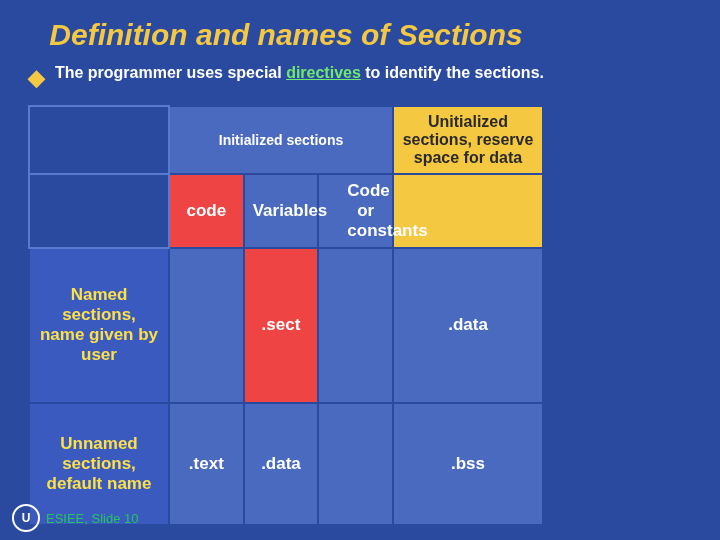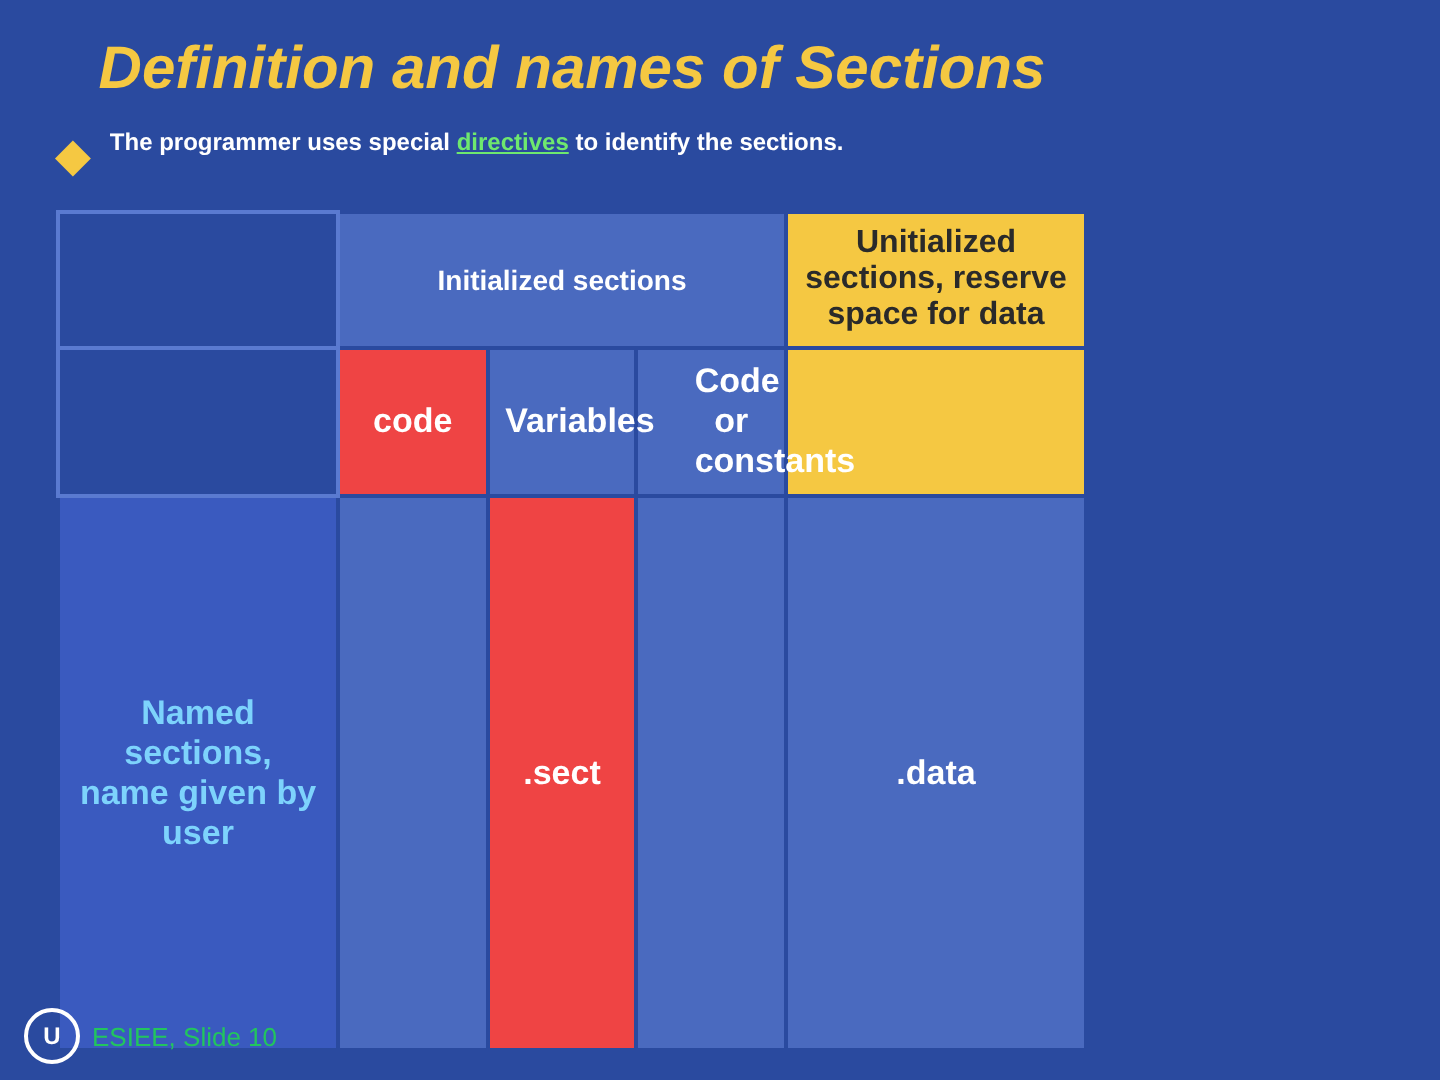--- a/index.html
+++ b/index.html
@@ -43,21 +43,21 @@
     .bullet-icon {
       color: #f5c842;
       font-size: 22px;
       margin-right: 10px;
       margin-top: 1px;
       flex-shrink: 0;
     }
 
     .bullet-text {
       color: white;
-      font-size: 12px;
+      font-size: 16px;
       font-weight: bold;
     }
 
     .bullet-text .highlight {
       color: #6ee86e;
       text-decoration: underline;
     }
 
     .table-wrapper {
       flex: 1;
@@ -167,21 +167,21 @@
       font-weight: bold;
     }
 
     .footer-text {
       color: #22c55e;
       font-size: 13px;
     }
 
     .row-label-cell {
       background-color: #3a5abf;
-      color: #7dd3fc;
+      color: #fde047;
       border: 2px solid #2a4a9f;
     }
   </style>
 </head>
 <body>
 
 <div class="slide-container">
   <div class="title">Definition and names of Sections</div>
 
   <div class="bullet-point">
@@ -208,20 +208,27 @@
         </tr>
       </thead>
       <tbody>
         <tr>
           <td class="row-label-cell">Named sections, name given by user</td>
           <td class="cell-empty"></td>
           <td class="cell-sect">.sect</td>
           <td class="cell-usect"></td>
           <td class="cell-usect">.data</td>
         </tr>
+        <tr>
+          <td class="row-label-cell">Unnamed sections, default name</td>
+          <td class="cell-text">.text</td>
+          <td class="cell-data">.data</td>
+          <td class="cell-bss"></td>
+          <td class="cell-bss">.bss</td>
+        </tr>
       </tbody>
     </table>
   </div>
 </div>
 
 <div class="footer">
   <div class="footer-logo">
     <span>U</span>
   </div>
   <span class="footer-text">ESIEE, Slide 10</span>

